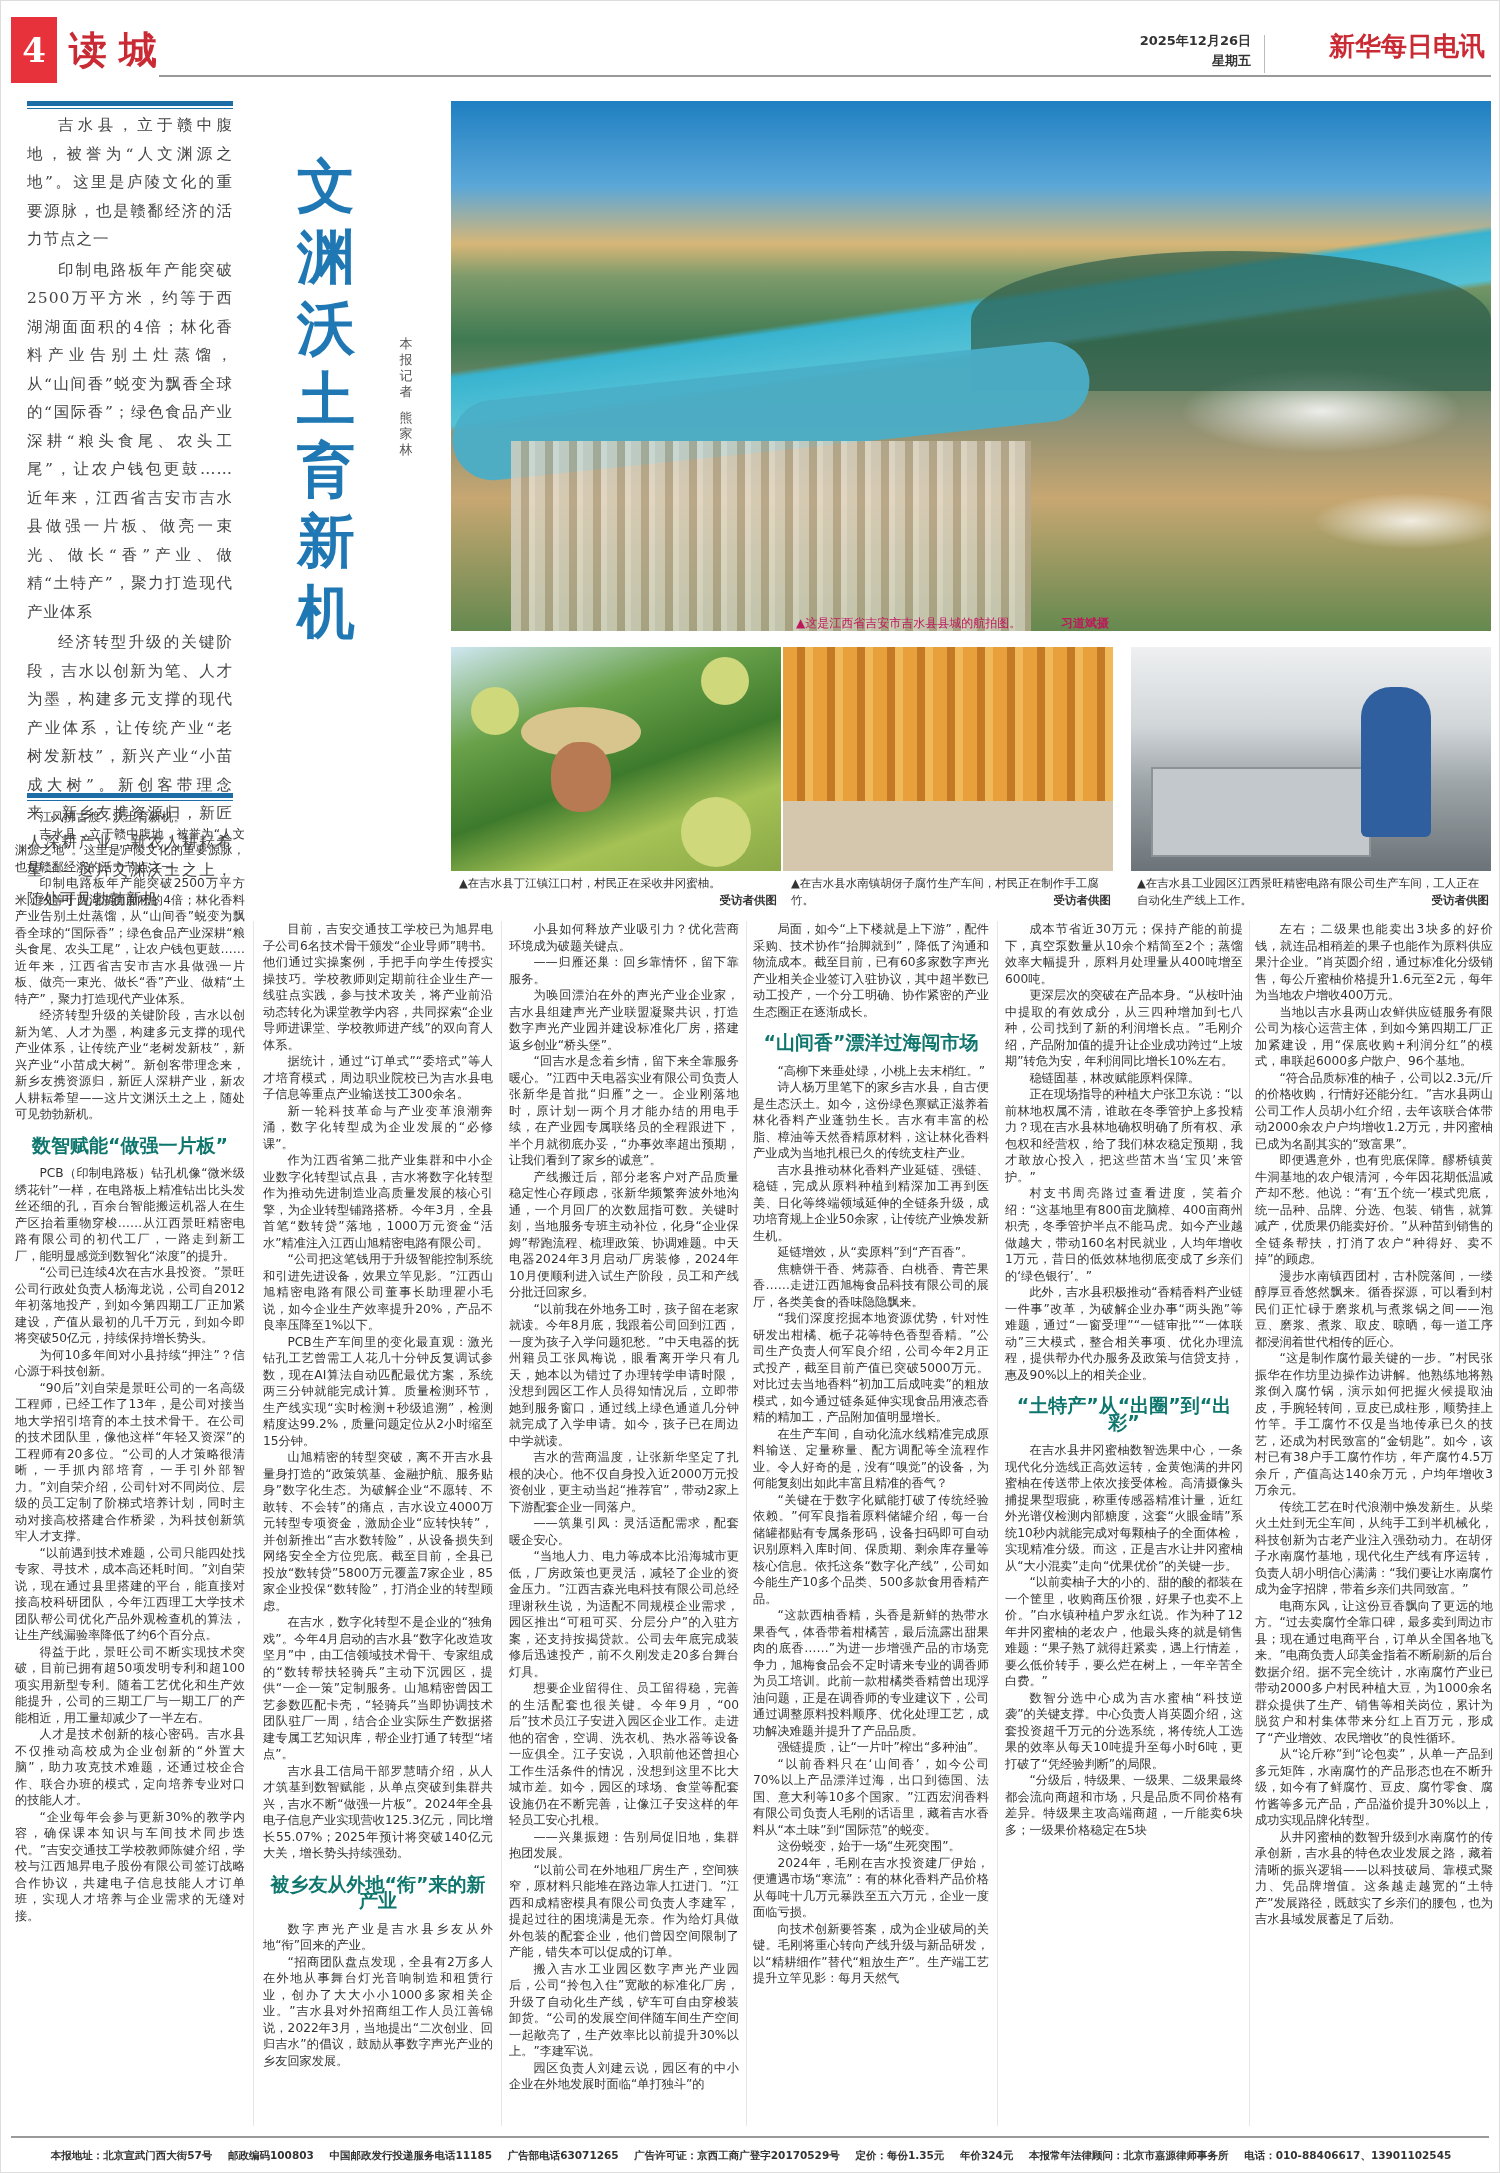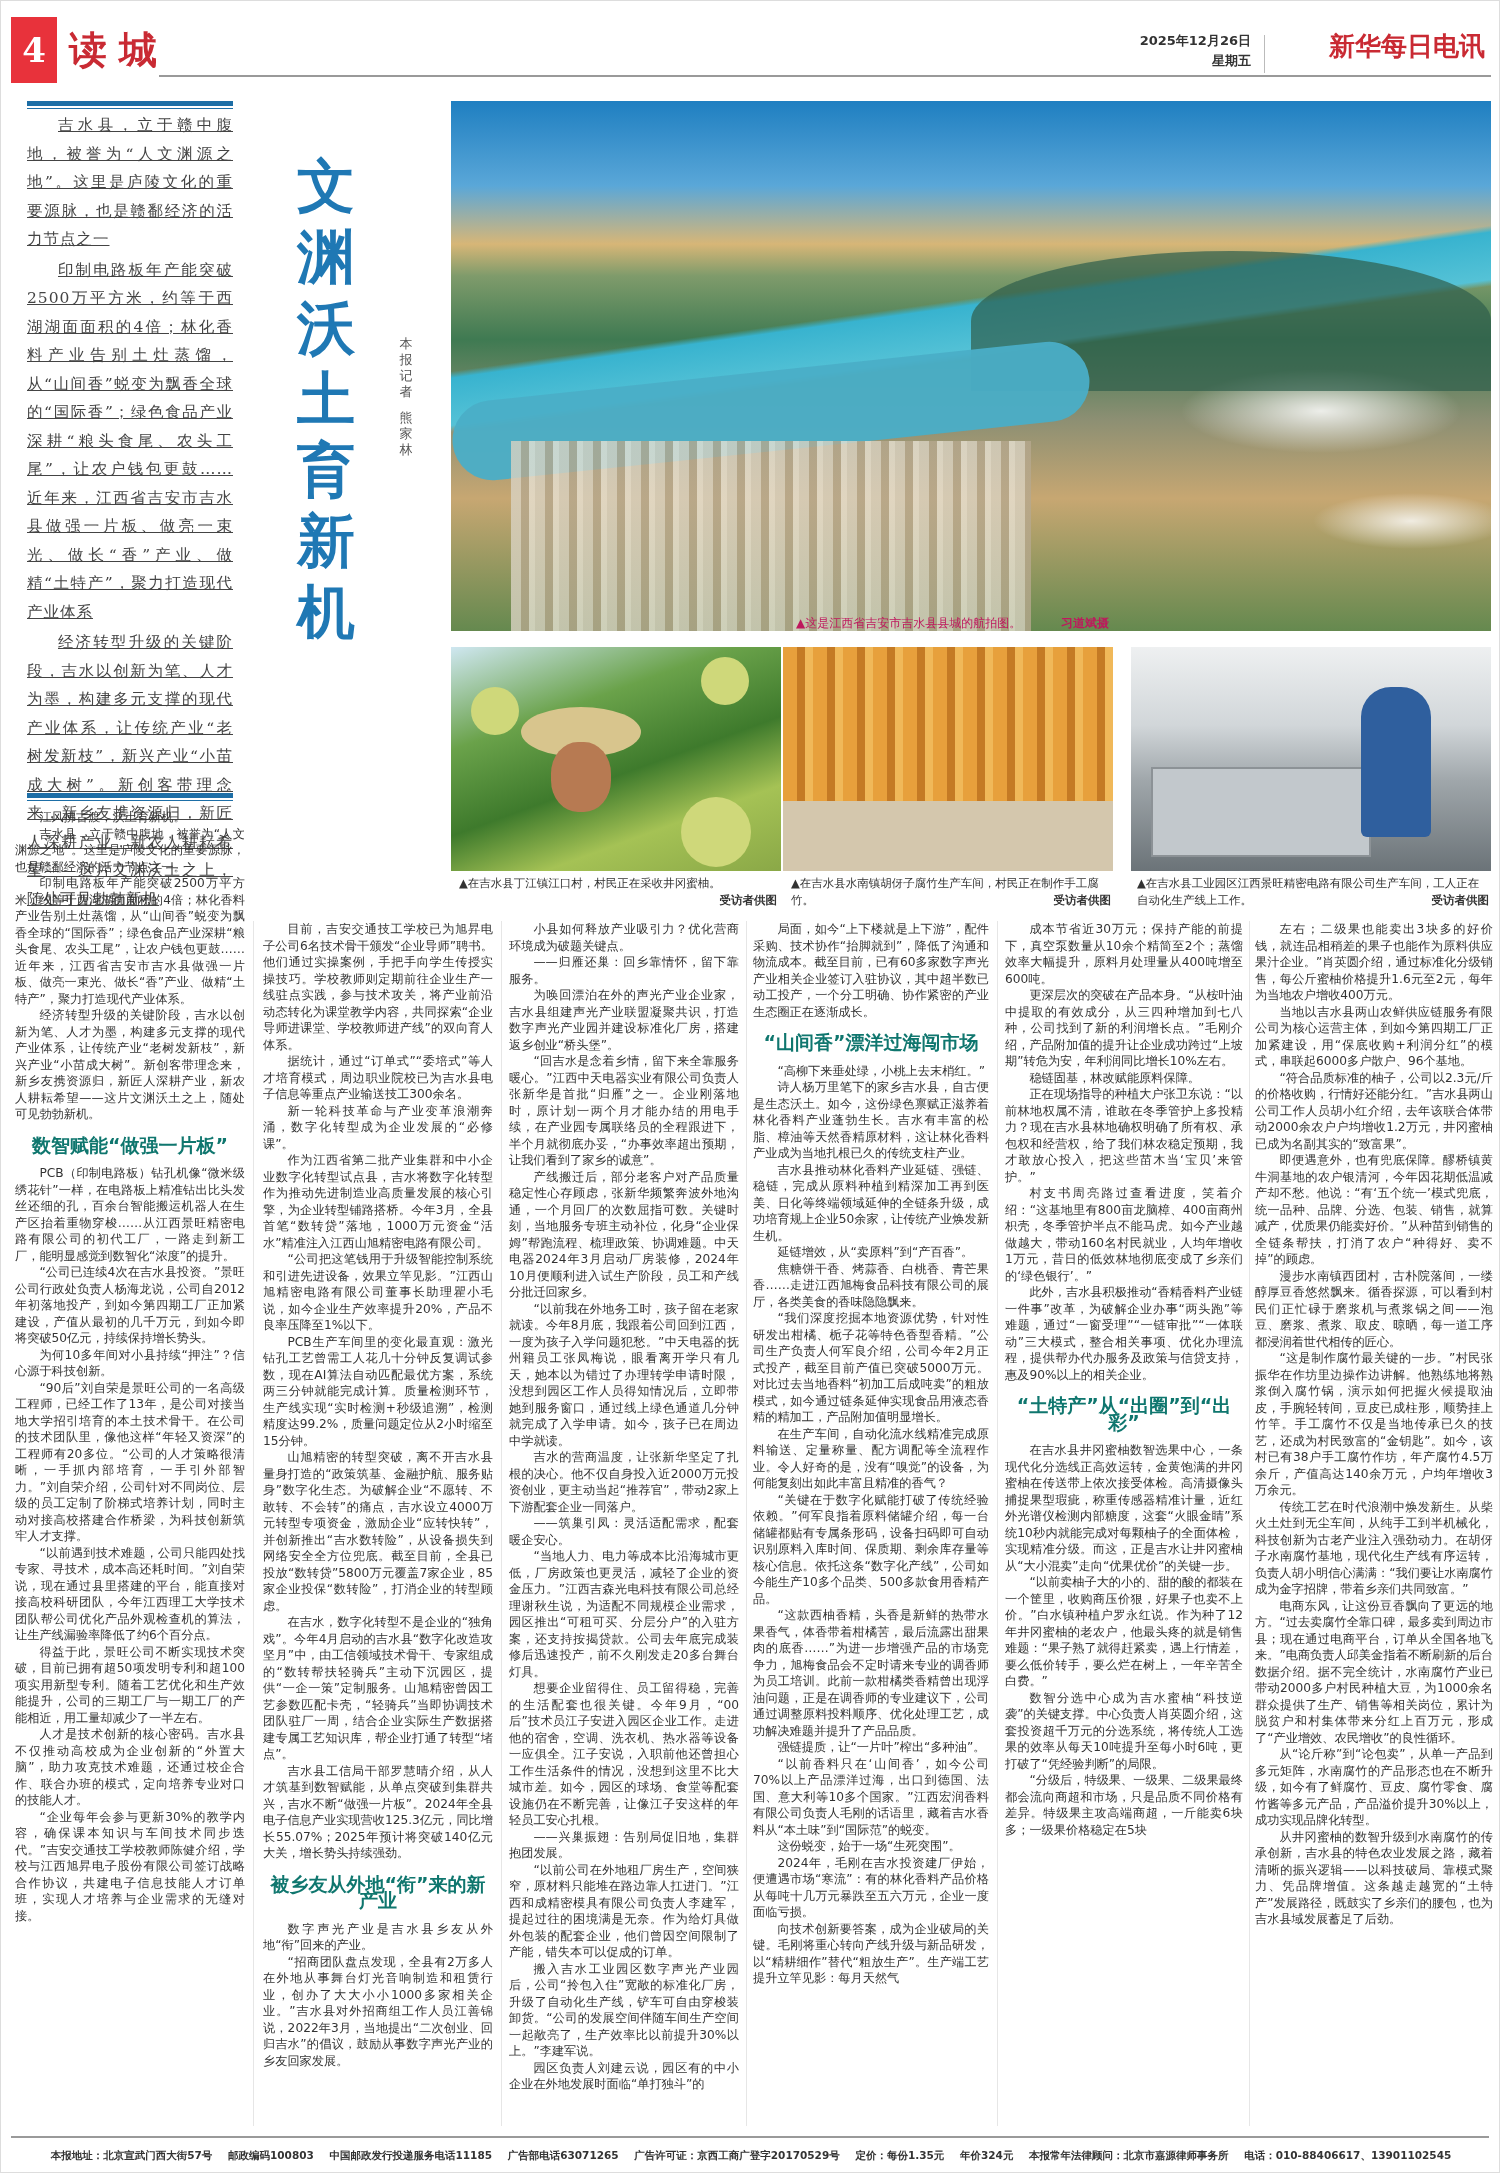--- a/index.html
+++ b/index.html
@@ -12,21 +12,21 @@
   .section-name { position: absolute; left: 58px; top: 10px; font-size: 38px; color: #c92a33; font-weight: bold; letter-spacing: 12px; font-family: "DejaVu Serif", serif; }
   .masthead-rule { position: absolute; left: 148px; right: 0; top: 60px; height: 2px; background: #999; }
   .date-block { position: absolute; right: 240px; top: 16px; text-align: right; font-family: "DejaVu Sans", sans-serif; font-size: 13px; color: #333; line-height: 20px; font-weight: bold; }
   .date-sep { position: absolute; right: 226px; top: 20px; width: 1px; height: 38px; background: #bbb; }
   .paper-name { position: absolute; right: 6px; top: 14px; font-size: 26px; color: #c92a33; font-weight: bold; font-family: "DejaVu Serif", serif; }
 
   
   .lead-box { position: absolute; left: 26px; top: 100px; width: 206px; height: 700px; }
   .lead-rule-top, .lead-rule-bottom { height: 8px; border-top: 5px solid #1d6ea6; border-bottom: 1px solid #1d6ea6; }
   .lead-rule-bottom { position: absolute; left: 0; right: 0; bottom: 0; }
-  .lead-p { font-size: 15.5px; line-height: 28.5px; color: #444; text-indent: 2em; text-align: justify; letter-spacing: 1px; font-family: "DejaVu Serif", serif; margin-top: 2px; text-decoration: underline; }
+  .lead-p { font-size: 15.5px; line-height: 28.5px; color: #444; text-indent: 2em; text-align: justify; letter-spacing: 1px; font-family: "DejaVu Serif", serif; margin-top: 2px; }
 
   
   .headline { position: absolute; left: 290px; top: 150px; width: 70px; }
   .headline span { display: block; font-size: 58px; font-weight: bold; color: #1f78b4; line-height: 71px; text-align: center; font-family: "DejaVu Sans", sans-serif; }
   .byline { position: absolute; left: 395px; top: 335px; width: 20px; font-size: 13px; color: #555; line-height: 16px; text-align: center; }
   .byline .gap { height: 10px; }
 
   
   .photo { position: absolute; overflow: hidden; }
   .photo-main { left: 450px; top: 100px; width: 1040px; height: 530px;

